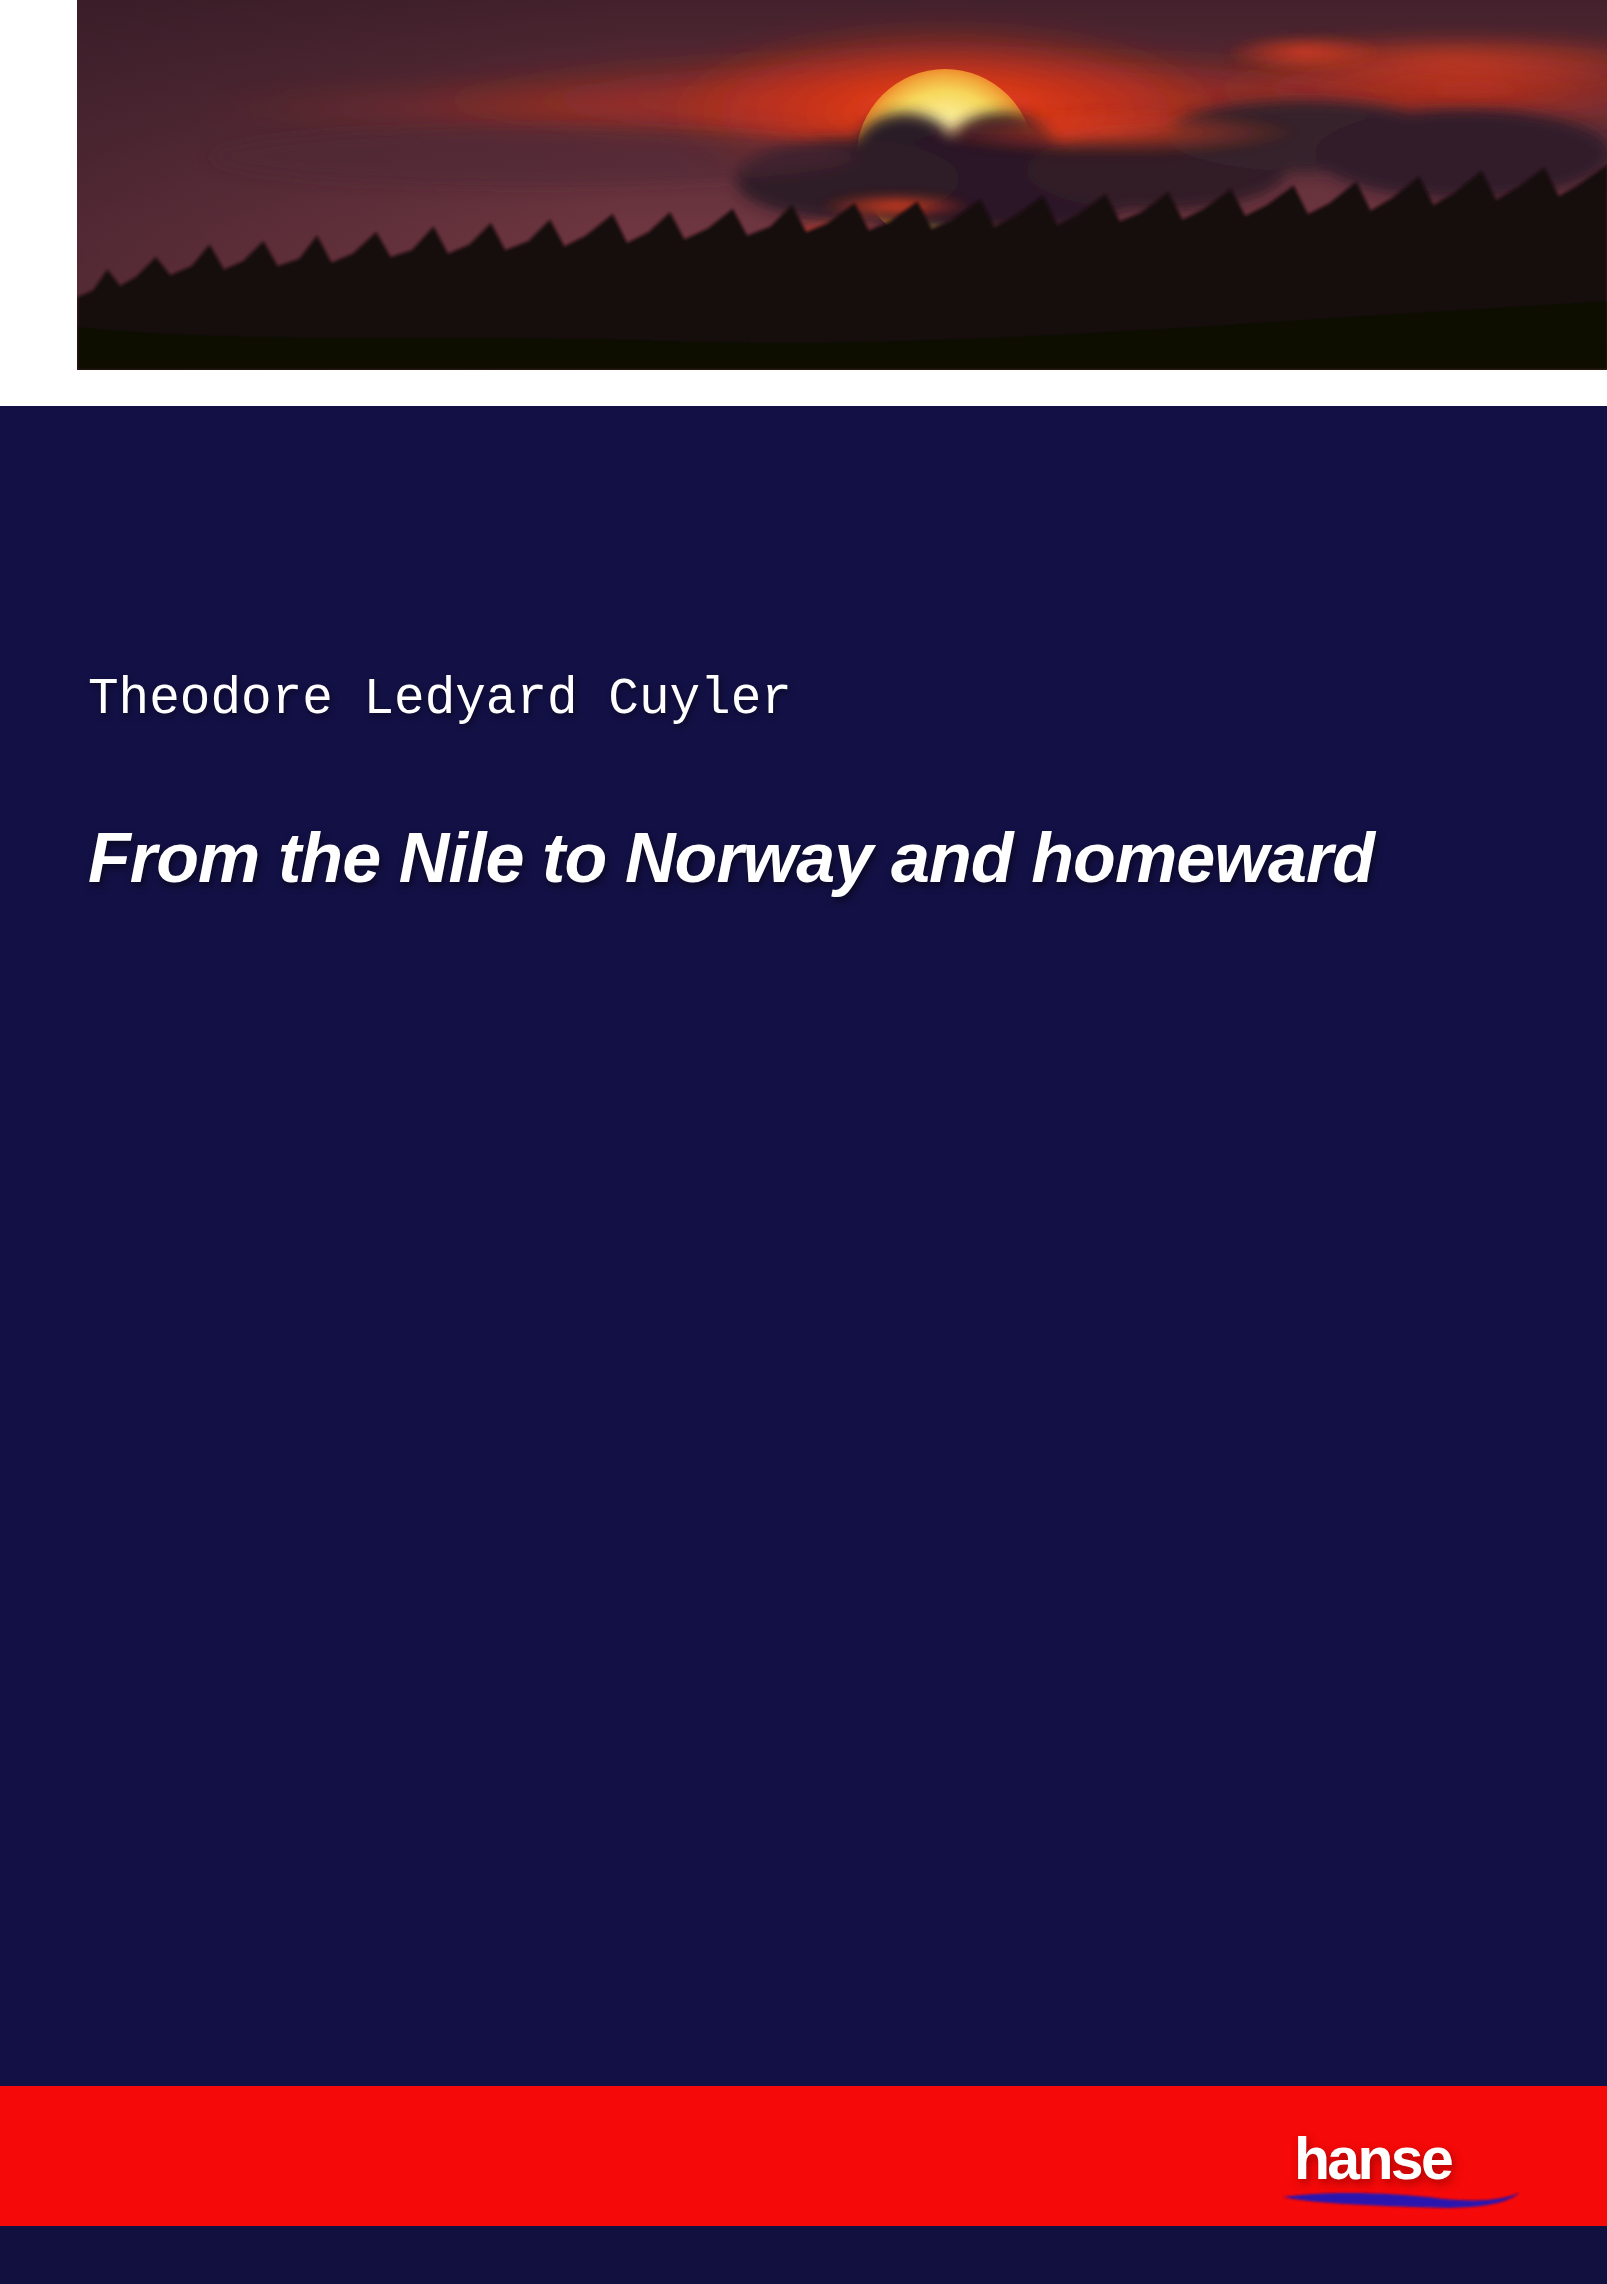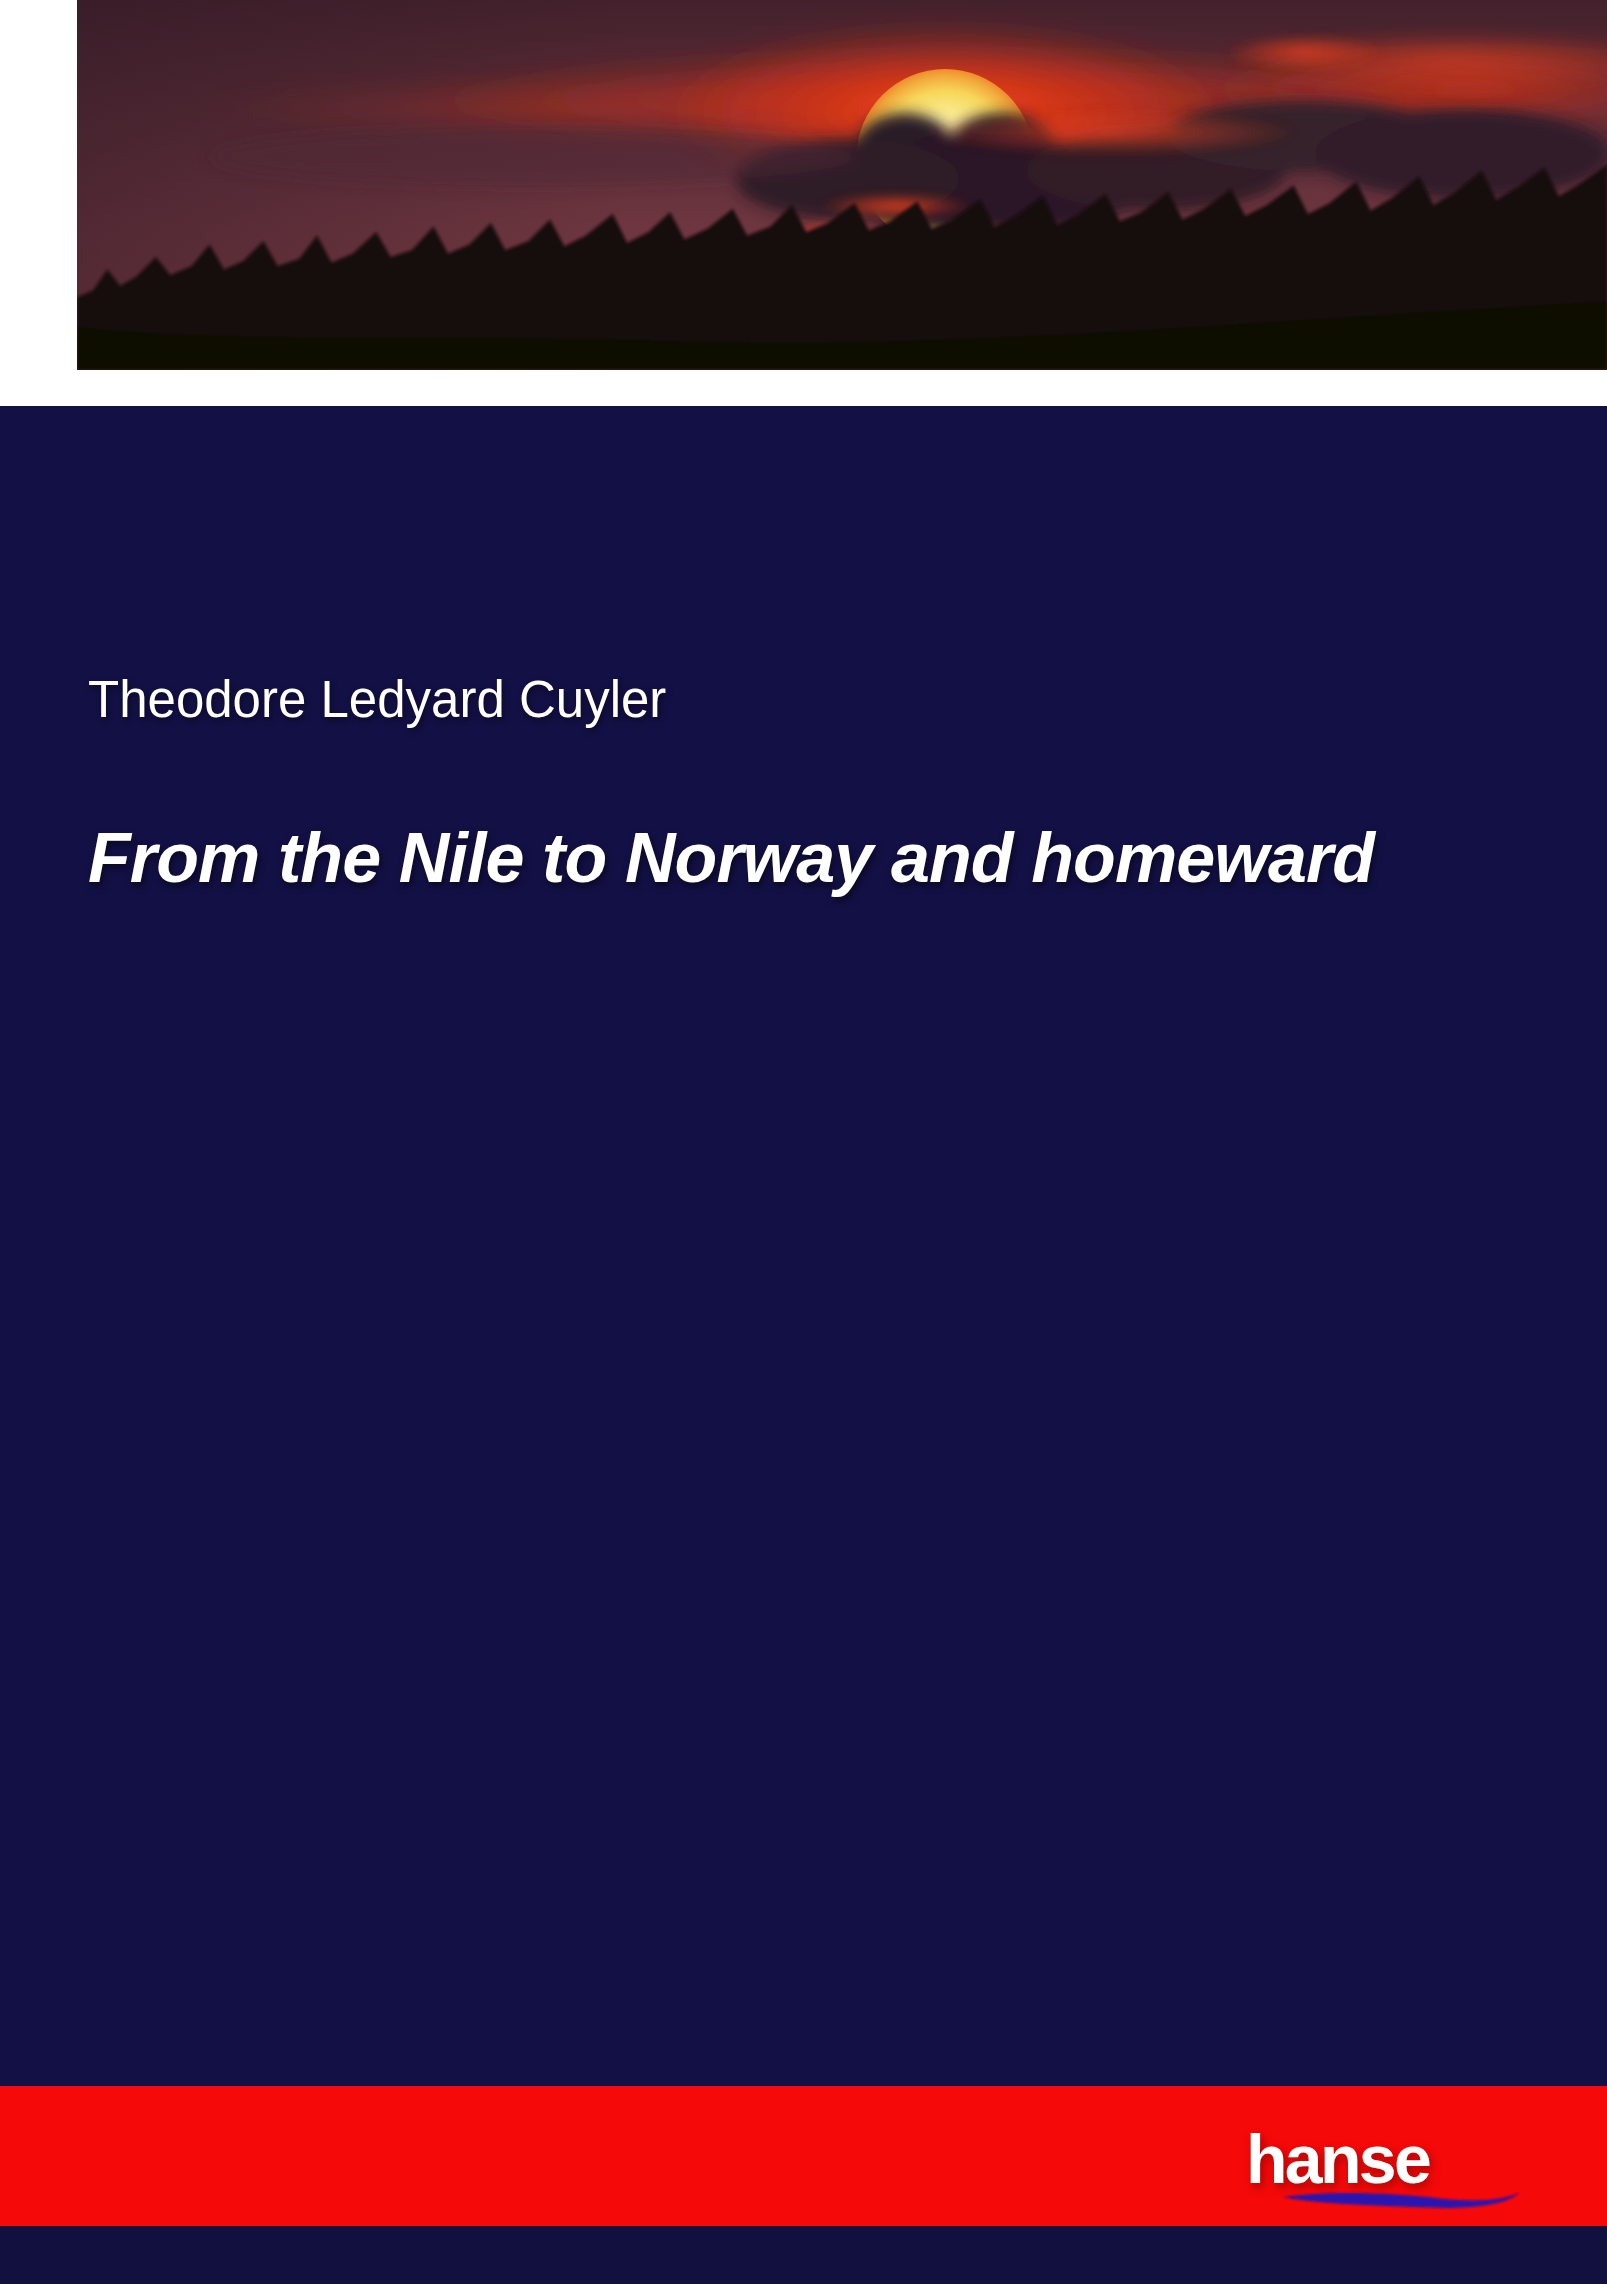--- a/index.html
+++ b/index.html
@@ -19,37 +19,38 @@
     position:absolute;left:0;top:406px;width:1608px;height:1680px;
     background:var(--navy,#131045);
   }
   .author{
     position:absolute;left:88px;top:670px;
     font-size:51px;line-height:59px;font-weight:400;
     color:var(--text_white,#ffffff);
     letter-spacing:0px;
     text-shadow:1.8px 2.7px 6.3px rgba(0,0,0,.45);
     white-space:nowrap;
+    font-family:Liberation Mono, monospace;
   }
   .title{
     position:absolute;left:88px;top:817px;margin:0;
     font-size:70px;line-height:82px;font-weight:700;
     color:var(--text_white,#ffffff);
     letter-spacing:-0.9px;
     text-shadow:1.8px 3.6px 7.2px rgba(0,0,0,.5);
     white-space:nowrap;
     font-style:italic;
   }
   .red-band{
     position:absolute;left:0;top:2086px;width:1608px;height:140px;
     background:var(--band_red,#f50909);
   }
   .logo-text{
-    position:absolute;left:1246px;top:2114px;
-    font-size:68px;line-height:90px;font-weight:700;
+    position:absolute;left:1294px;top:2114px;
+    font-size:59px;line-height:90px;font-weight:700;
     letter-spacing:-2.7px;
     color:var(--text_white,#ffffff);
     text-shadow:2.7px 3.6px 8px rgba(110,0,0,.55);
     white-space:nowrap;
   }
   .swoosh{
     position:absolute;left:1279px;top:2189px;width:245px;height:23px;
   }
   .footer-bar{
     position:absolute;left:0;top:2226px;width:1608px;height:59px;

